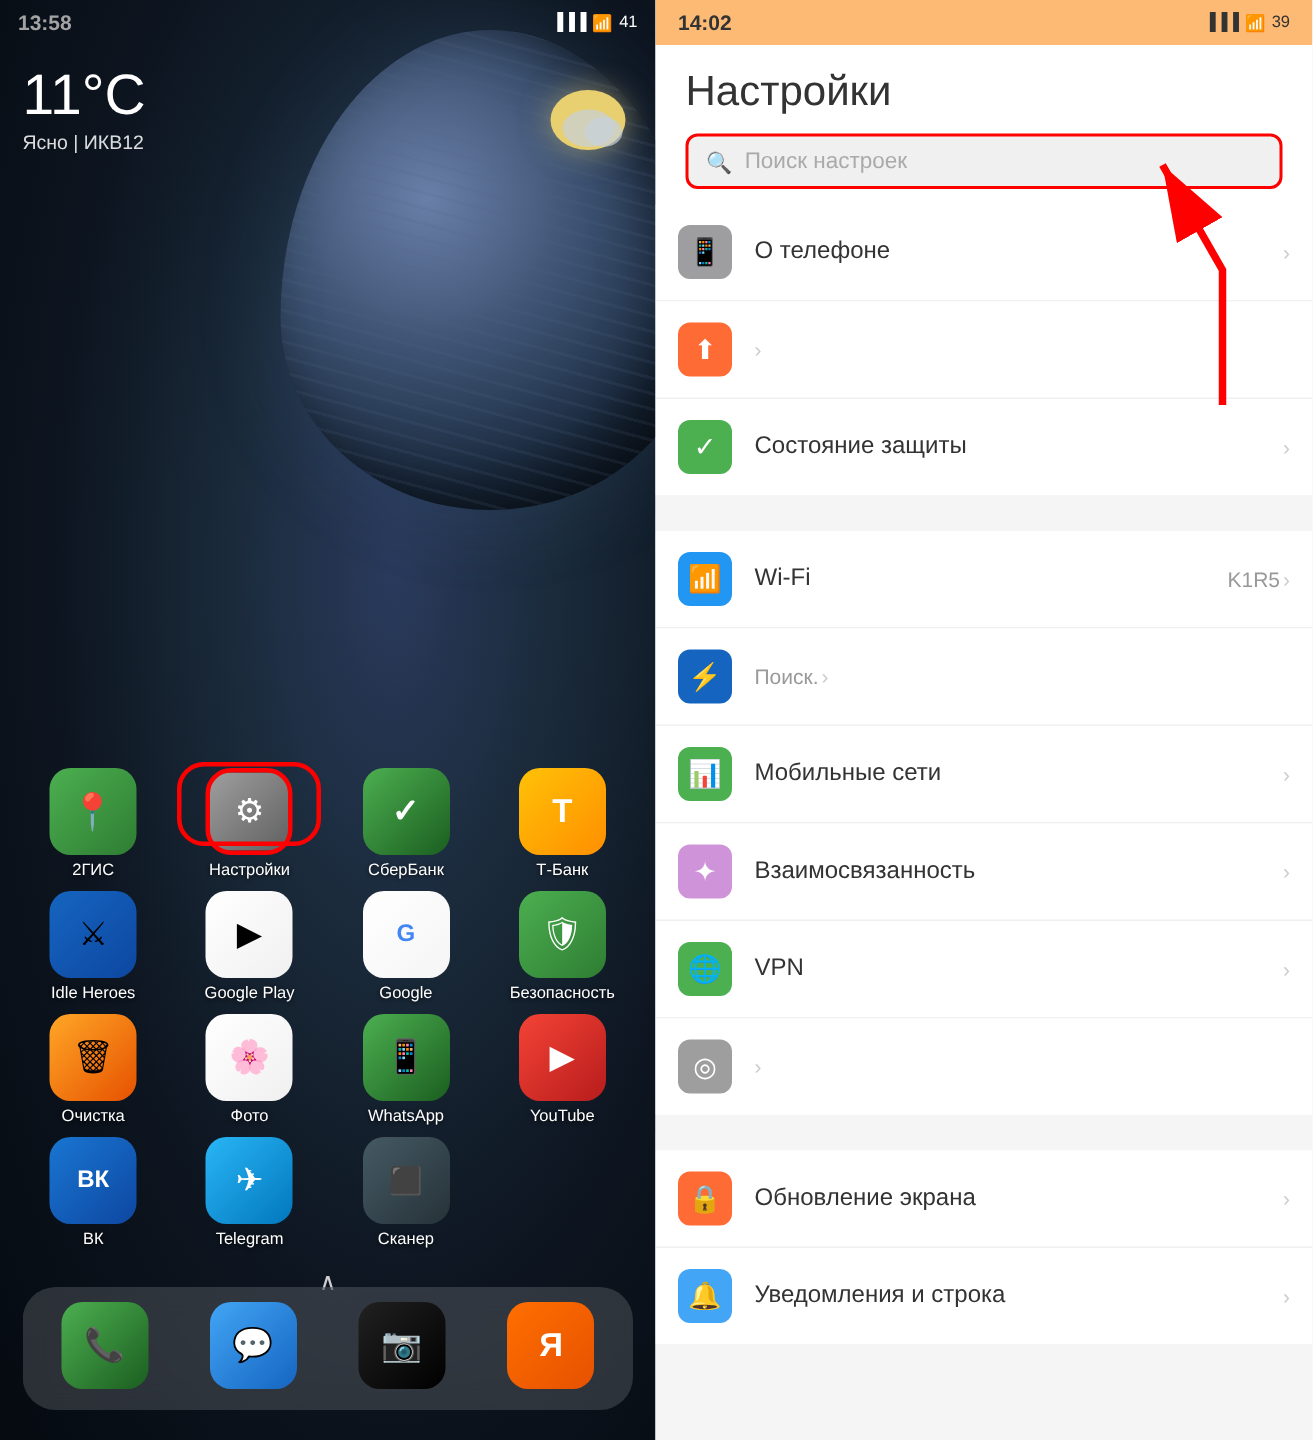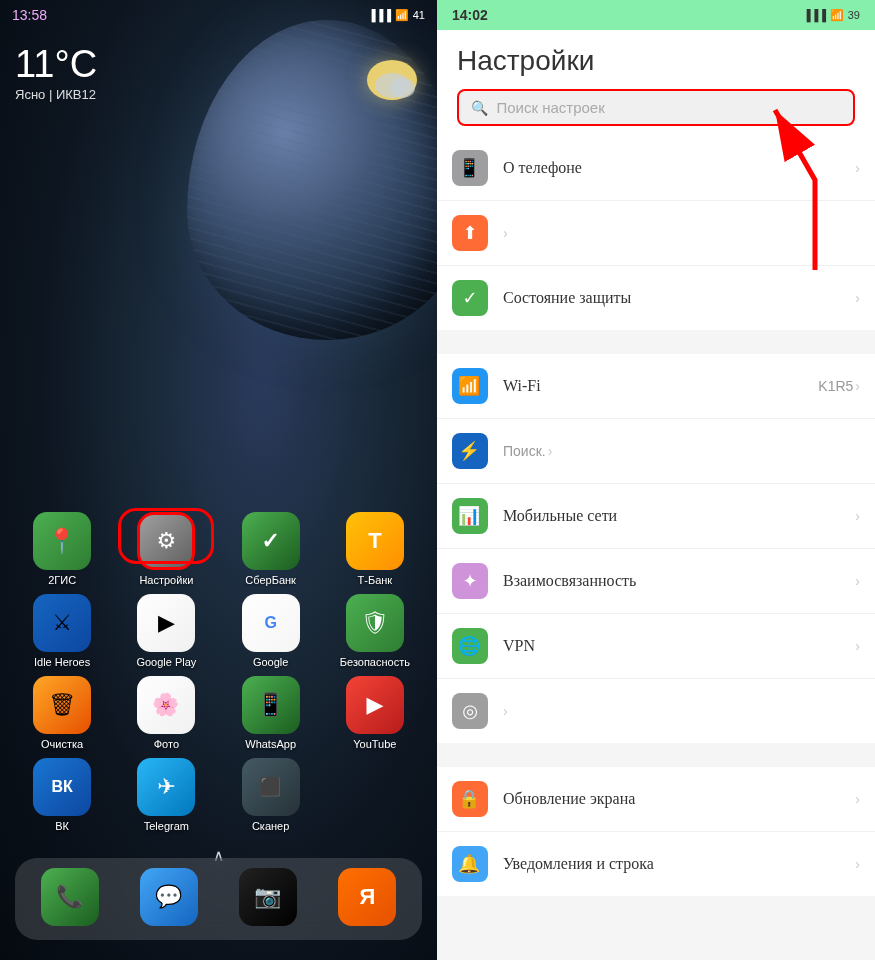--- a/index.html
+++ b/index.html
@@ -89,23 +89,23 @@
       position: absolute;
       top: 0; left: 0; right: 0;
       height: 30px;
       display: flex;
       align-items: center;
       justify-content: space-between;
       padding: 0 12px;
       z-index: 10;
     }
     .status-time {
-      color: #f0abfc;
+      color: #a3a3a3;
       font-size: 14px;
-      font-weight: 400;
+      font-weight: 700;
     }
     .status-icons {
       display: flex;
       align-items: center;
       gap: 4px;
       color: white;
       font-size: 11px;
     }
 
     
@@ -219,21 +219,21 @@
       width: 438px;
       height: 960px;
       background: #f5f5f5;
       position: relative;
       overflow: hidden;
       display: flex;
       flex-direction: column;
     }
 
     .status-bar-right {
-      background: #86efac;
+      background: #fdba74;
       height: 30px;
       display: flex;
       align-items: center;
       justify-content: space-between;
       padding: 0 15px;
       flex-shrink: 0;
     }
     .status-time-right {
       font-size: 14px;
       font-weight: 600;
@@ -306,21 +306,20 @@
       align-items: center;
       justify-content: center;
       margin-right: 15px;
       font-size: 18px;
       flex-shrink: 0;
     }
     .settings-item-text {
       flex: 1;
       font-size: 16px;
       color: #333;
-      font-family: Liberation Serif, serif;
     }
     .settings-item-value {
       font-size: 14px;
       color: #999;
       margin-right: 2px;
     }
     .settings-chevron {
       color: #ccc;
       font-size: 14px;
     }

